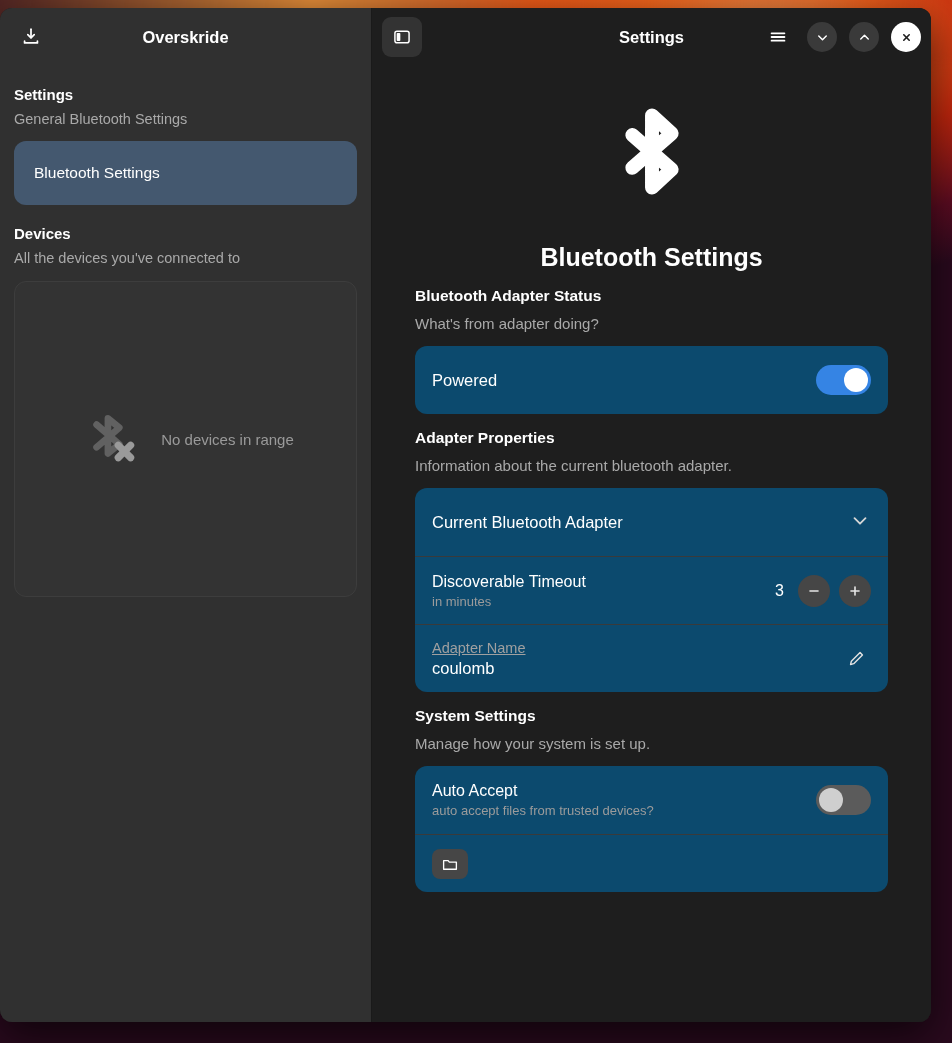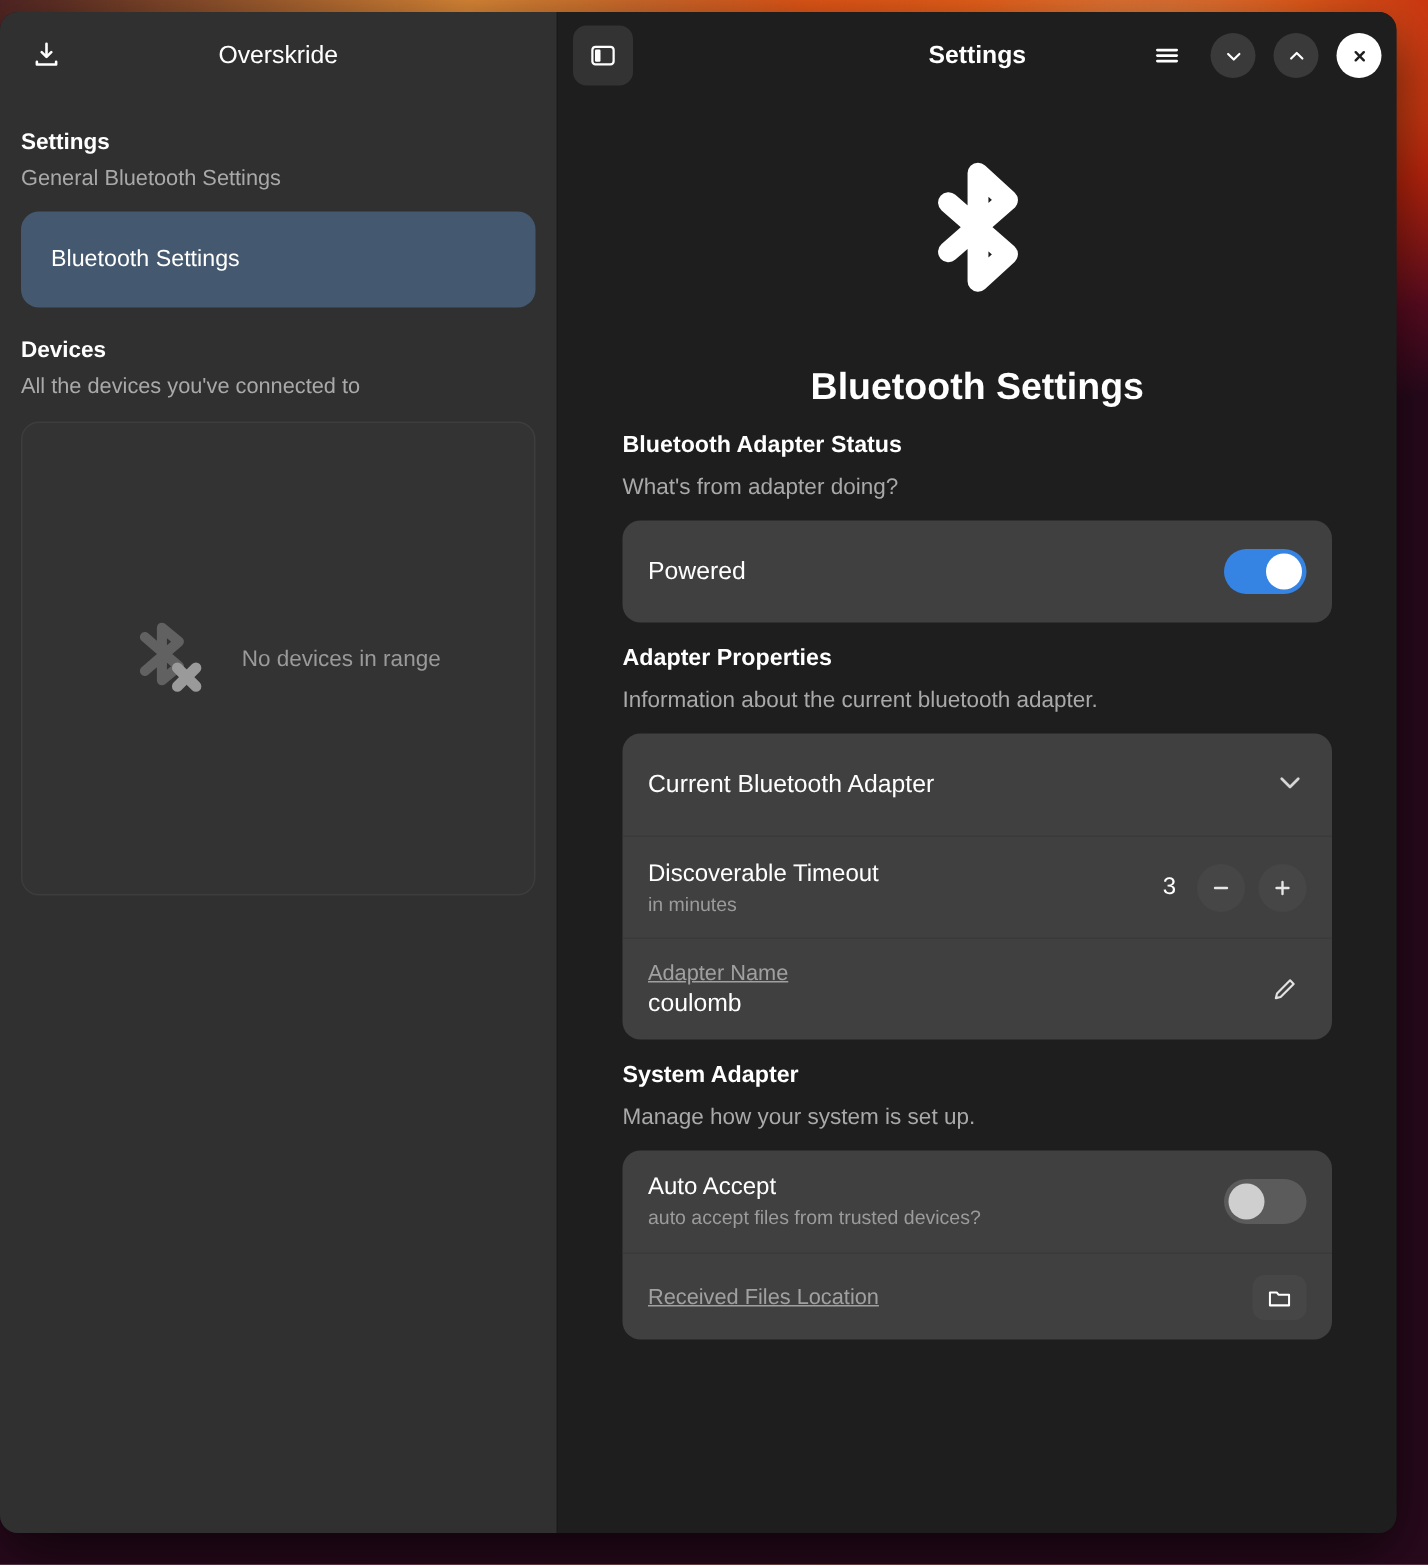--- a/index.html
+++ b/index.html
@@ -61,21 +61,21 @@
     align-items: center;
     padding: 0 14px;
     position: relative;
     flex: 0 0 58px;
   }
   .sb-title {
     position: absolute;
     left: 0; right: 0;
     text-align: center;
     font-size: 16.5px;
-    font-weight: 400;
+    font-weight: 700;
     color: #ffffff;
     pointer-events: none;
   }
   .icon-btn {
     width: 34px; height: 34px;
     border-radius: 8px;
     display: flex;
     align-items: center;
     justify-content: center;
     background: transparent;
@@ -198,21 +198,21 @@
     font-weight: 700;
     color: #ffffff;
   }
   .section-sub {
     font-size: 15px;
     color: #a9a9a9;
     margin-top: 10px;
   }
   .card {
     margin-top: 14px;
-    background: #404040;
+    background: #0c4a6e;
     border-radius: 12px;
     overflow: hidden;
   }
   .row {
     display: flex;
     align-items: center;
     padding: 0 17px;
     min-height: 56px;
     position: relative;
   }
@@ -431,38 +431,35 @@
                 <svg width="19" height="19" viewBox="0 0 24 24" fill="none" stroke="#e2e2e2" stroke-width="1.8" stroke-linecap="round" stroke-linejoin="round">
                   <path d="M16.5 4.5 19.5 7.5 8.5 18.5 4.5 19.5 5.5 15.5z"></path>
                 </svg>
               </button>
             </div>
 
           </div>
         </div>
 
         <div class="section">
-          <div class="section-title">System Adapter</div>
+          <div class="section-title">System Settings</div>
           <div class="section-sub">Manage how your system is set up.</div>
           <div class="card">
 
             <div class="row row-tall">
               <div class="row-texts">
                 <div class="row-title">Auto Accept</div>
                 <div class="row-sub">auto accept files from trusted devices?</div>
               </div>
               <div class="toggle">
                   <div class="knob"></div>
                 </div>
             </div>
 
             <div class="row row-xtall">
-              <div class="row-texts">
-                <div class="row-title dim">Received Files Location</div>
-              </div>
               <button class="folder-btn">
                 <svg width="18" height="18" viewBox="0 0 24 24" fill="none" stroke="#ffffff" stroke-width="1.8" stroke-linejoin="round">
                   <path d="M3.5 7.5h6l1.6 2h9.4v9.5H3.5z"></path>
                 </svg>
               </button>
             </div>
 
           </div>
         </div>
 

